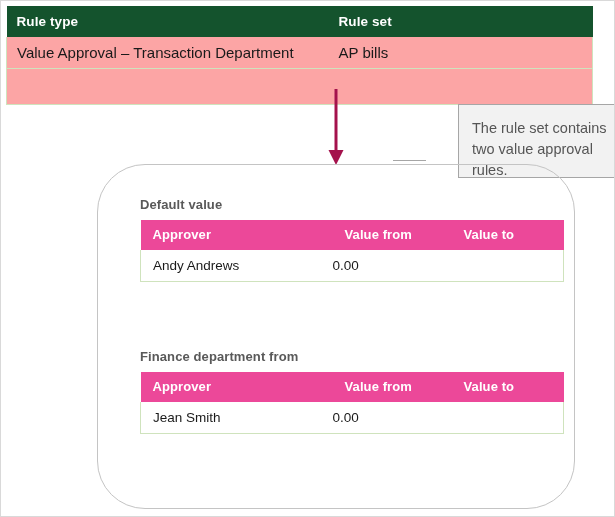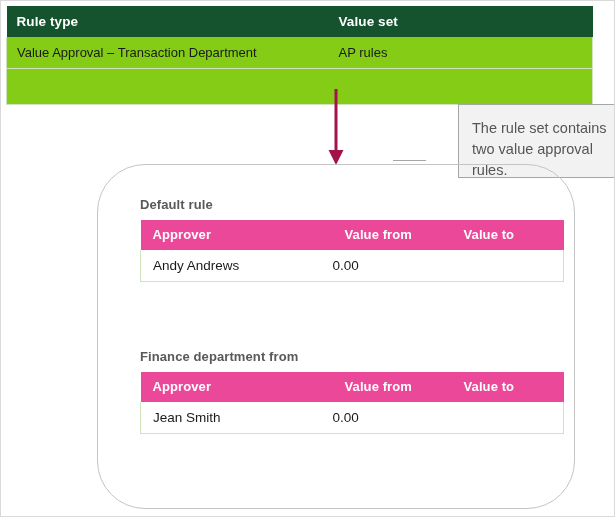--- a/index.html
+++ b/index.html
@@ -37,23 +37,23 @@
     color: #ffffff;
     font-size: 13.5px;
     font-weight: bold;
     text-align: left;
     padding: 6px 0 7px 10px;
     height: 18px;
     border: none;
     letter-spacing: 0.1px;
   }
   .top-table td {
-    background: #84cc16;
+    background: #fca5a5;
     color: #1a1a1a;
-    font-size: 13px;
+    font-size: 15px;
     text-align: left;
     padding: 6px 0 7px 10px;
     height: 18px;
     border: 1px solid #cfe3bd;
     border-top: none;
   }
   .top-table td.c0 { border-right: none; }
   .top-table td.c1 { border-left: none; }
   .top-table tr.empty td { height: 22px; }
 
@@ -162,27 +162,27 @@
 </style>
 </head>
 <body>
 
 <div id="stage">
 
   <table class="top-table">
     <thead>
       <tr>
         <th style="width:312px">Rule type</th>
-        <th>Value set</th>
+        <th>Rule set</th>
       </tr>
     </thead>
     <tbody>
       <tr>
         <td class="c0">Value Approval – Transaction Department</td>
-        <td class="c1">AP rules</td>
+        <td class="c1">AP bills</td>
       </tr>
       <tr class="empty">
         <td class="c0"></td>
         <td class="c1"></td>
       </tr>
     </tbody>
   </table>
 
   <svg class="arrow" viewBox="0 0 26 78" xmlns="http://www.w3.org/2000/svg">
     <line x1="13" y1="0" x2="13" y2="63" stroke="#a4124c" stroke-width="3"></line>
@@ -191,21 +191,21 @@
 
   <div class="callout-leader"></div>
 
   <div class="callout">
     <div class="callout-text">The rule set contains two value approval rules.</div>
   </div>
 
   <div class="ruleset-box"></div>
 
   <div class="rule-section s0">
-    <div class="rule-label">Default rule</div>
+    <div class="rule-label">Default value</div>
     <table class="rule-table">
       <thead>
         <tr>
           <th class="col-approver">Approver</th>
           <th class="col-from">Value from</th>
           <th class="col-to">Value to</th>
         </tr>
       </thead>
       <tbody>
         <tr>

